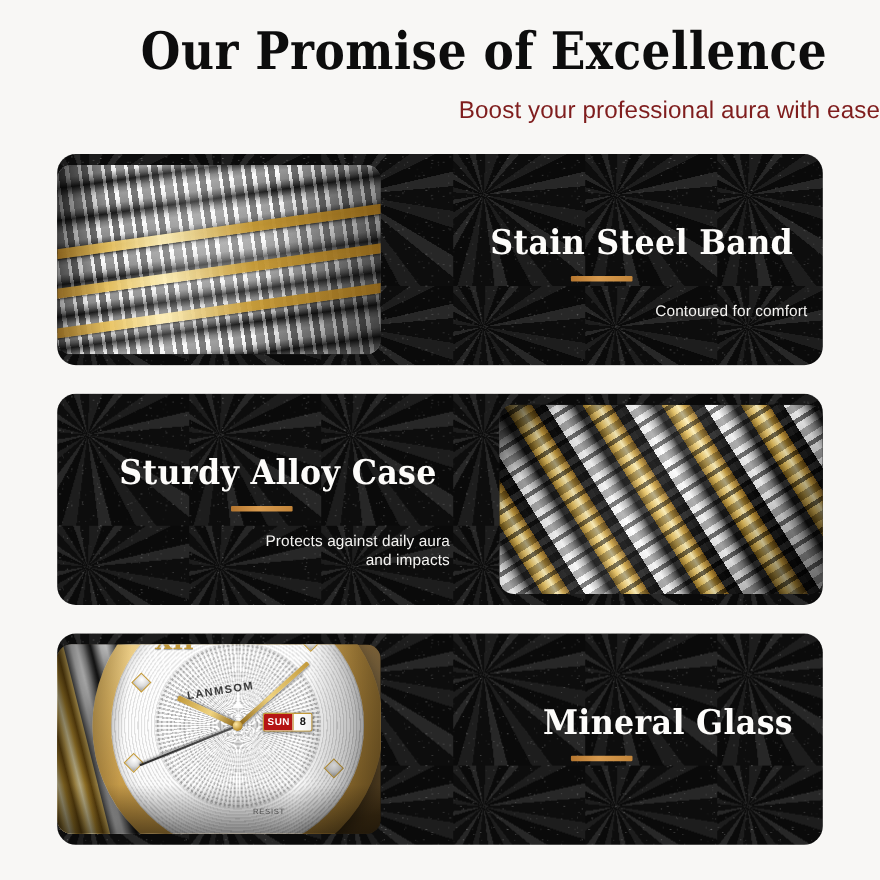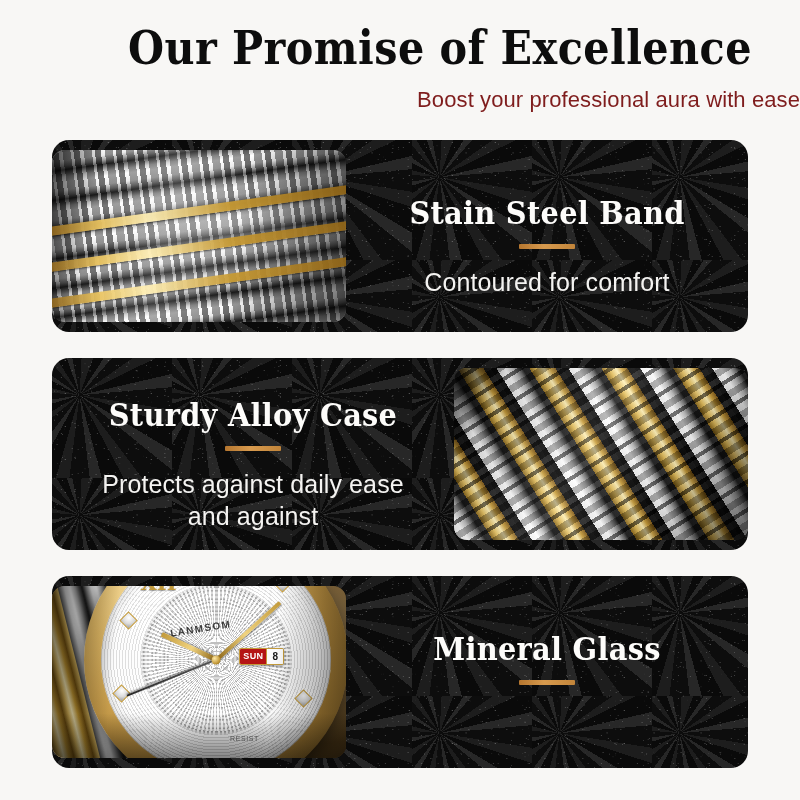--- a/index.html
+++ b/index.html
@@ -119,21 +119,21 @@
     flex: 0 0 auto;
     width: 294px;
     height: 172px;
     border-radius: 13px;
     overflow: hidden;
     background: #0a0a0a;
   }
 
   .card-text {
     flex: 1 1 auto;
-    text-align: center;
+    text-align: right;
     padding: 0 14px;
     margin-top: 24px;
   }
 
   .card-title {
     font-family: "DejaVu Serif", "Liberation Serif", serif;
     font-weight: 700;
     font-size: 31px;
     line-height: 1.05;
     letter-spacing: 0.3px;
@@ -146,27 +146,27 @@
     height: 5px;
     border-radius: 1px;
     margin: 14px auto 0 auto;
     background: linear-gradient(90deg, #b5762f, #d79a4e 45%, #c2853a);
   }
 
   .card-desc {
     margin-top: 17px;
     font-family: "Liberation Sans", sans-serif;
     font-weight: 400;
-    font-size: 25px;
+    font-size: 14px;
     line-height: 1.3;
     color: #f4f3f1;
     letter-spacing: 0.1px;
   }
 
-  .card.reverse { flex-direction: row-reverse; }
+  .card.reverse { flex-direction: row-reverse; gap: 31px; }
 
   .pad-l { padding-left: 10px; }
   .pad-r { padding-right: 10px; }
 
   
   .ph-clasp {
     position: absolute; inset: 0;
     background:
       repeating-linear-gradient(-8deg,
         #f4f4f4 0px, #ffffff 4px, #c9c9c9 9px, #6f6f6f 13px,
@@ -391,22 +391,22 @@
     </div>
 
     <div class="card reverse">
       <div class="card-photo pad-r">
         <div class="ph-links"></div>
       </div>
       <div class="card-text">
         <div class="card-title">Sturdy Alloy Case</div>
         <div class="divider"></div>
         <div class="card-desc">
-          <span>Protects against daily ease</span><br>
-          <span>and against</span>
+          <span>Protects against daily aura</span><br>
+          <span>and impacts</span>
         </div>
       </div>
     </div>
 
     <div class="card">
       <div class="card-photo pad-l">
         <div class="ph-watch">
           <div class="w-bracelet"></div>
           <div class="w-bracelet-gold"></div>
           <div class="w-case">

